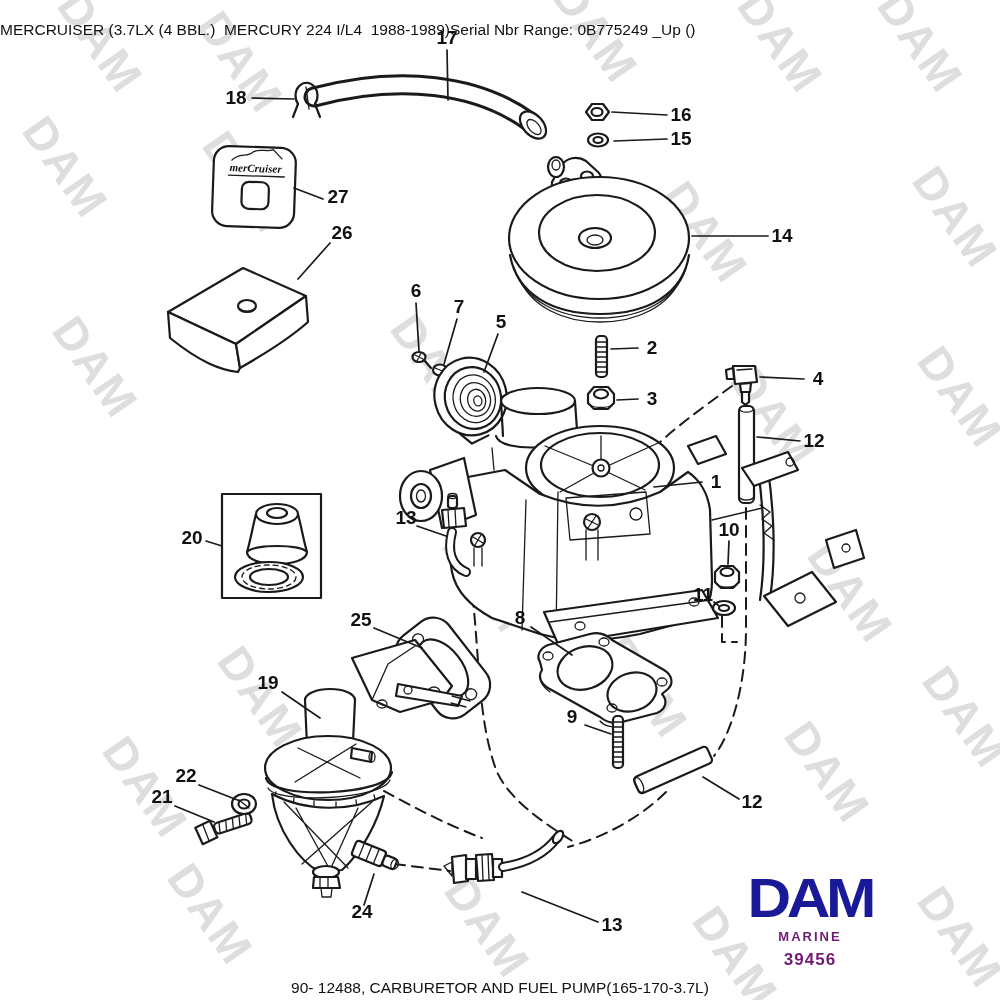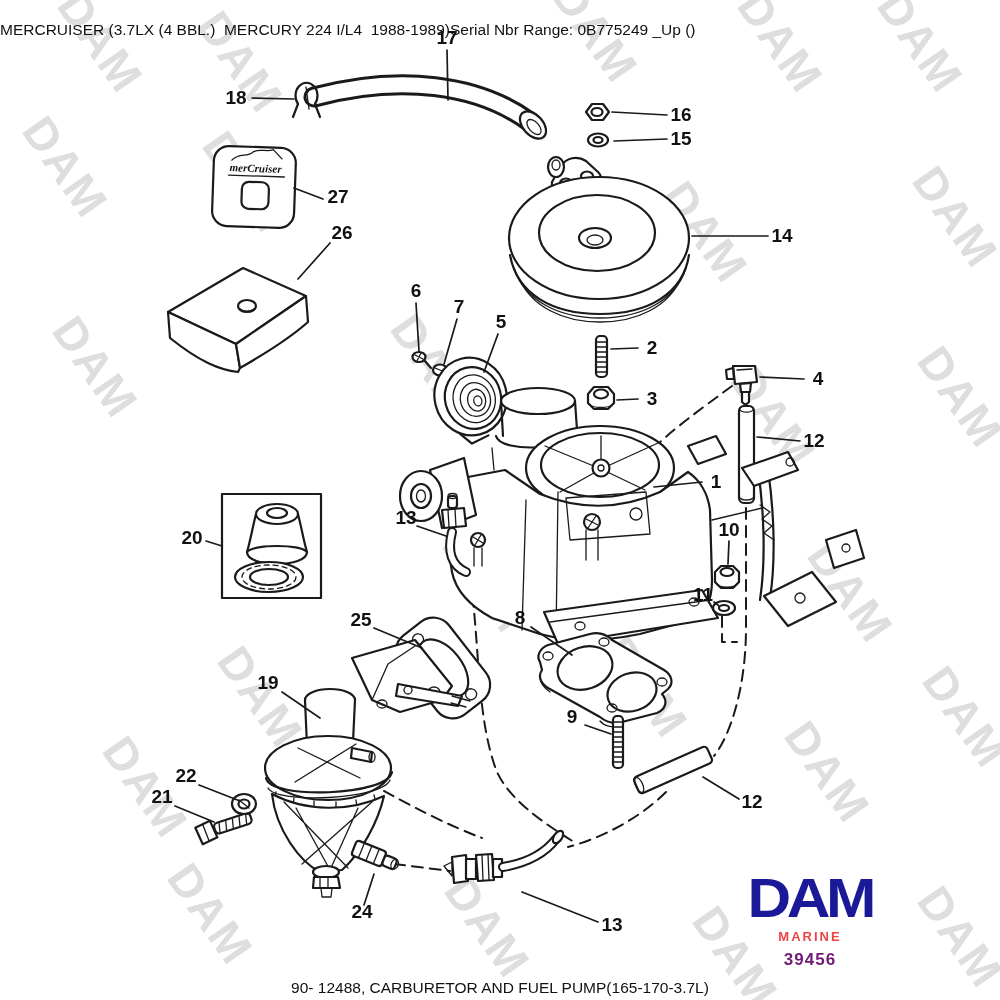--- a/index.html
+++ b/index.html
@@ -62,21 +62,21 @@
   <div class="wm" style="left:432px;top:900px">DAM</div>
   <div class="wm" style="left:680px;top:930px">DAM</div>
   <div class="wm" style="left:905px;top:910px">DAM</div>
   <div class="wm" style="left:910px;top:690px">DAM</div>
 
   <div class="hdr">MERCRUISER (3.7LX (4 BBL.)  MERCURY 224 I/L4  1988-1989)Serial Nbr Range: 0B775249 _Up ()</div>
   <div class="ftr">90- 12488, CARBURETOR AND FUEL PUMP(165-170-3.7L)</div>
 
   <div class="logo">
     <div class="big" style="color:#1a1a99">DAM</div>
-    <div class="sub" style="color:#ef4444">MARINE</div>
+    <div class="sub" style="color:#701a75">MARINE</div>
     <div class="num">39456</div>
   </div>
 
   <svg class="dia" width="1000" height="1000" viewBox="0 0 1000 1000">
 
     <g>
       <path class="dash" d="M732,386 C702,408 672,430 656,446"></path>
       <path class="dash" d="M746,508 L746,628 C746,688 730,736 714,756"></path>
       <path class="dash" d="M666,792 C640,818 602,838 568,847"></path>
       <path class="dash" d="M722,616 L722,642 L737,642"></path>

